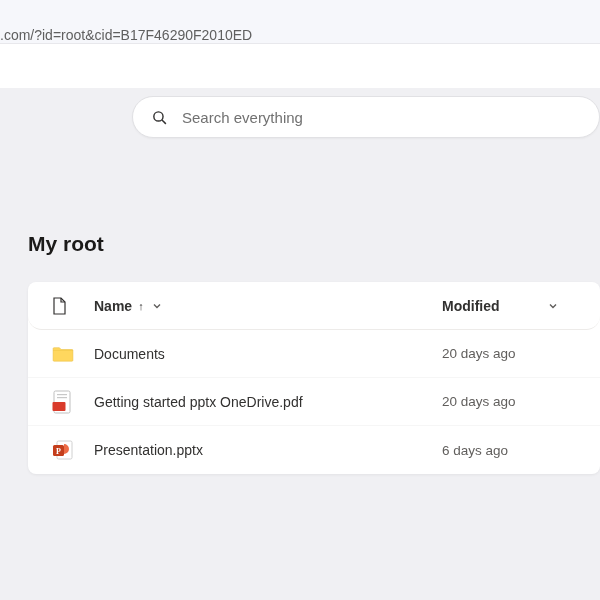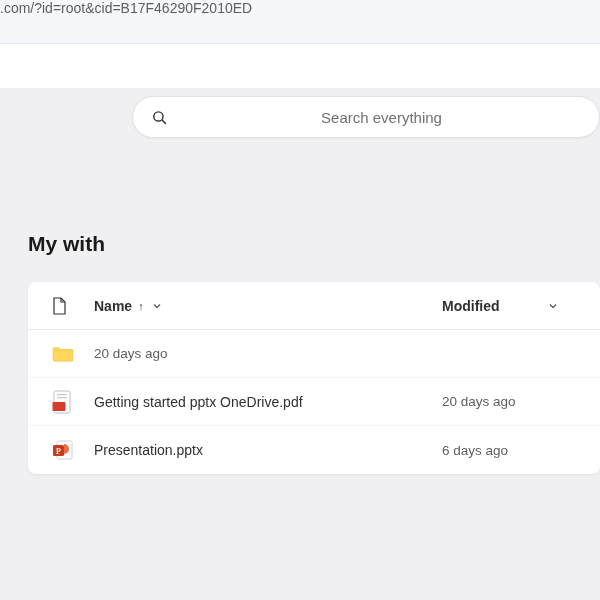--- a/index.html
+++ b/index.html
@@ -8,21 +8,21 @@
     background: #f0f0f3;
     width: 600px;
     height: 600px;
     overflow: hidden;
     color: #323130;
   }
   .url-bar-area {
     background: #f6f7fb;
     height: 44px;
     display: flex;
-    align-items: flex-start;
+    align-items: flex-end;
     padding: 0 0 0 0;
     border-bottom: 1px solid #e8e8ec;
   }
   .url-text {
     color: #5f5f5f;
     font-size: 14px;
     white-space: nowrap;
     overflow: hidden;
   }
   .white-strip {
@@ -48,21 +48,20 @@
   }
   .search-box svg { flex-shrink: 0; }
   .search-input {
     border: none;
     outline: none;
     font-size: 15px;
     margin-left: 14px;
     flex: 1;
     color: #323130;
     background: transparent;
-    text-align: center;
   }
   .search-input::placeholder { color: #717171; }
   .content {
     padding: 94px 0 0 28px;
   }
   .page-title {
     font-size: 21px;
     font-weight: 600;
     color: #1b1a19;
     margin-bottom: 26px;
@@ -77,20 +76,21 @@
     display: flex;
     align-items: center;
     height: 48px;
     padding: 0 18px 0 18px;
   }
   .header-row {
     border-bottom: 1px solid #edebe9;
     font-size: 13.5px;
     font-weight: 600;
     color: #323130;
+    border-radius: 14px;
   }
   .col-icon {
     width: 48px;
     display: flex;
     justify-content: flex-start;
     align-items: center;
     padding-left: 6px;
   }
   .col-name {
     flex: 1;
@@ -140,21 +140,21 @@
   <div class="search-box">
     <svg width="17" height="17" viewBox="0 0 24 24" fill="none" stroke="#323130" stroke-width="2">
       <circle cx="10.5" cy="10.5" r="6.5"></circle>
       <line x1="15.5" y1="15.5" x2="21" y2="21"></line>
     </svg>
     <input class="search-input" placeholder="Search everything" style="">
   </div>
 </div>
 
 <div class="content">
-  <h2 class="page-title">My with</h2>
+  <h2 class="page-title">My root</h2>
 
   <div class="file-card">
 
     <div class="header-row">
       <div class="col-icon">
         <svg width="14" height="18" viewBox="0 0 14 18" fill="none" stroke="#323130" stroke-width="1.2">
           <path d="M2 1 h7 l4 4 v12 a0 0 0 0 1 0 0 h-11 z"></path>
           <path d="M9 1 v4 h4"></path>
         </svg>
       </div>
@@ -174,20 +174,21 @@
     </div>
 
 
     <div class="file-row">
       <div class="col-icon">
         <svg class="folder-svg" viewBox="0 0 24 20">
           <path d="M1 4 a1 1 0 0 1 1-1 h6 l2 2 h12 a1 1 0 0 1 1 1 v11 a1 1 0 0 1 -1 1 h-20 a1 1 0 0 1 -1-1 z" fill="#ffd75e" stroke="#e8be3f" stroke-width="0.6"></path>
           <path d="M1 6 h22" stroke="#e8be3f" stroke-width="0.5"></path>
         </svg>
       </div>
+      <div class="col-name">Documents</div>
       <div class="col-mod">20 days ago</div>
     </div>
 
     <div class="file-row">
       <div class="col-icon">
         <svg width="20" height="24" viewBox="0 0 20 24">
           <rect x="2" y="1" width="16" height="22" rx="1.5" fill="#ffffff" stroke="#bfbfbf" stroke-width="1"></rect>
           <rect x="0.5" y="12" width="13" height="9" rx="1" fill="#d93b2b"></rect>
           <rect x="5" y="4" width="10" height="1.2" fill="#c8c8c8"></rect>
           <rect x="5" y="7" width="10" height="1.2" fill="#c8c8c8"></rect>

